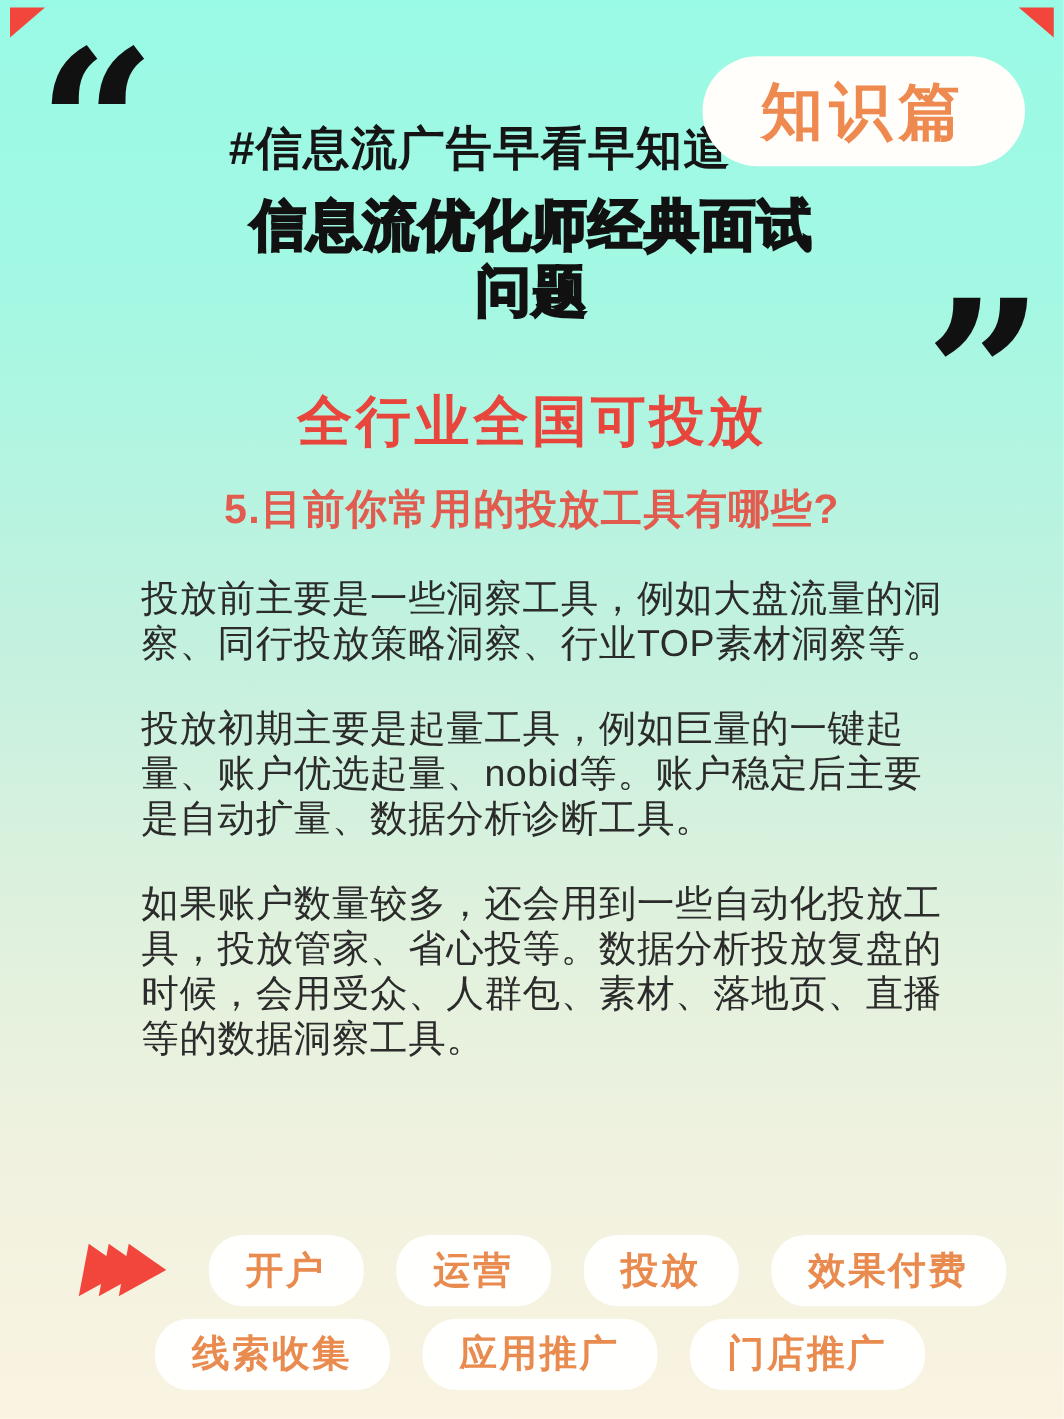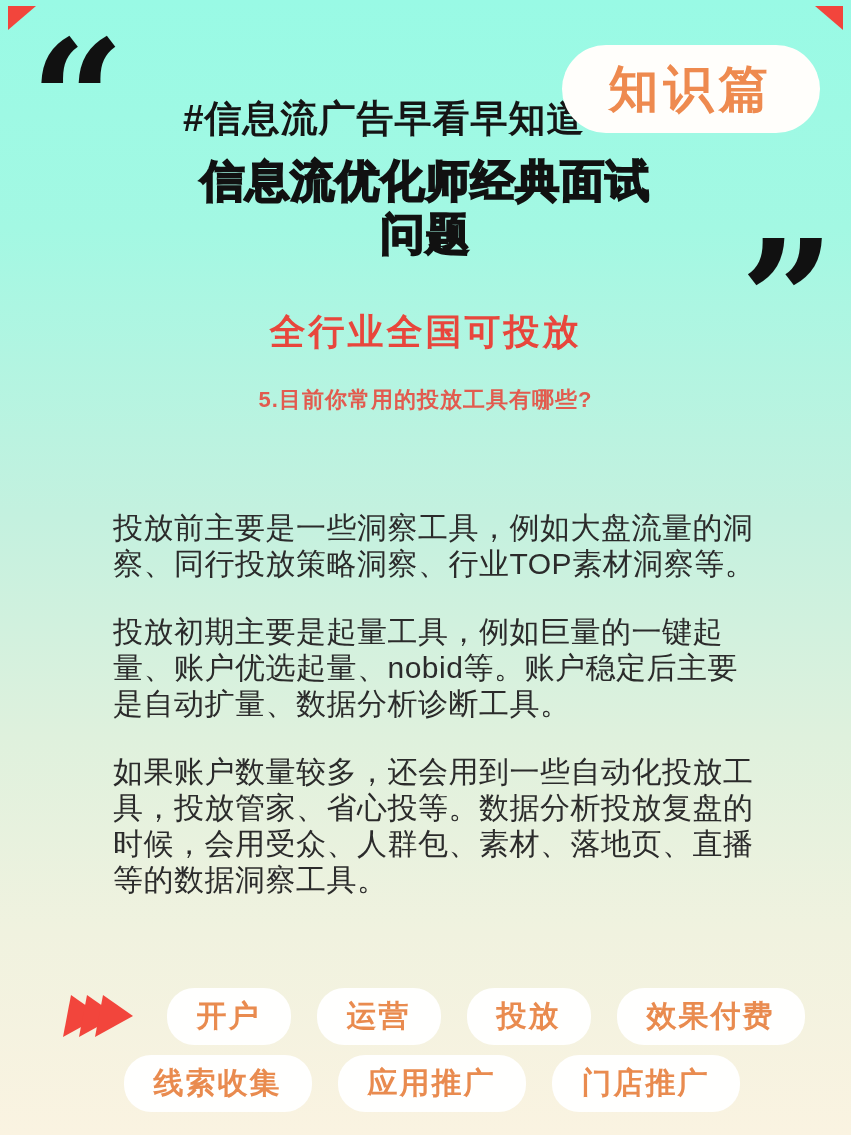--- a/index.html
+++ b/index.html
@@ -42,31 +42,31 @@
   
   .title{
     position:absolute;top:155px;left:0;width:100%;
     text-align:center;color:#111;
     font-size:44px;font-weight:900;line-height:1.2;letter-spacing:1px;
     -webkit-text-stroke:2px #111;
   }
   
   .subtitle{
     position:absolute;top:308px;left:0;width:100%;text-align:center;
-    font-size:36px;font-weight:bold;color:#E8463C;letter-spacing:3px;
+    font-size:44px;font-weight:bold;color:#E8463C;letter-spacing:3px;
   }
   
   .question{
     position:absolute;top:385px;left:0;width:100%;text-align:center;
-    font-size:22px;font-weight:bold;color:#E25B4F;letter-spacing:1px;
+    font-size:33px;font-weight:bold;color:#E25B4F;letter-spacing:1px;
   }
   
   .body-text{
     position:absolute;top:462px;left:113px;width:648px;
-    font-size:30px;line-height:1.2;color:#2B2B2B;letter-spacing:0.5px;margin-top:48px;
+    font-size:30px;line-height:1.2;color:#2B2B2B;letter-spacing:0.5px;
   }
   .body-text p{margin:0 0 32px 0;}
   
   .tags{position:absolute;left:0;top:988px;width:100%;}
   .tag-row{
     display:flex;align-items:center;justify-content:center;
     gap:26px;margin-bottom:10px;padding-left:12px;
   }
   .arrows{flex:0 0 auto;margin-right:2px;}
   .pill{

